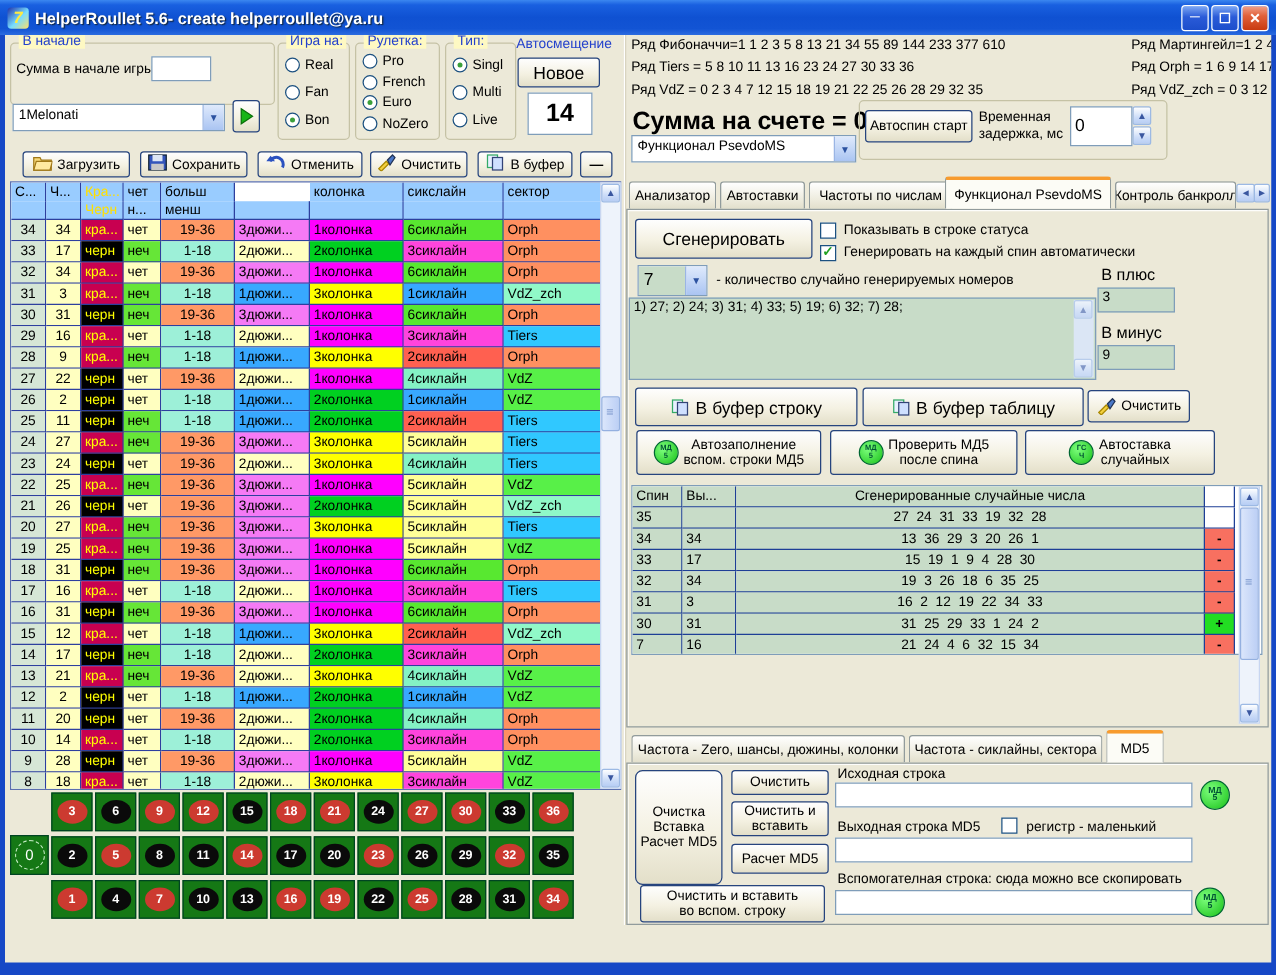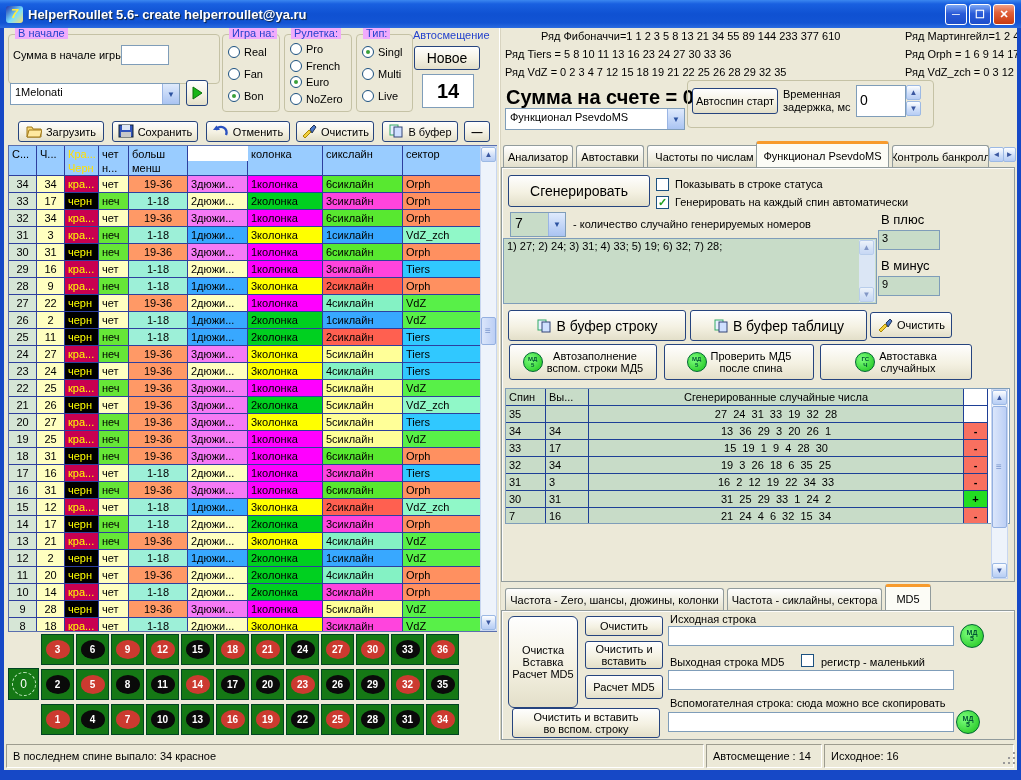--- a/index.html
+++ b/index.html
@@ -14,21 +14,21 @@
 #title-text { color:#fff; font-weight:bold; font-size:13px; text-shadow:1px 1px 1px #123; white-space:nowrap; }
 #title-buttons { margin-left:auto; display:flex; gap:2px; }
 .tbtn { width:22px; height:21px; border:1px solid #fff; border-radius:3px; color:#fff; font-size:11px;
   font-weight:bold; display:flex; align-items:center; justify-content:center;
   background:linear-gradient(180deg,#7da8f4,#2a5bd8 45%,#1c4ecb); }
 .tbtn.close { background:linear-gradient(180deg,#f0a088,#e1613a 40%,#c83a10); }
 #client { position:absolute; left:4px; top:28px; width:1013px; height:742px; background:#ece9d8; overflow:hidden; }
 #rightpane-border { position:absolute; left:495px; top:0; width:2px; height:712px; background:#d8d4c0; border-left:1px solid #fff; }
 
 .grp { position:absolute; border:1px solid #c5c2a5; border-radius:4px; }
-.grp-label { position:absolute; top:-8px; left:6px; background:#f0abfc; color:#2442cc; font-size:11px; padding:0 3px; white-space:nowrap; }
+.grp-label { position:absolute; top:-8px; left:6px; background:#fef9c3; color:#2442cc; font-size:11px; padding:0 3px; white-space:nowrap; }
 .bluelab { color:#2442cc; font-size:11px; white-space:nowrap; }
 .lab { font-size:11px; color:#000; white-space:nowrap; }
 
 .btn { position:absolute; border:1px solid #26447e; border-radius:3px; background:linear-gradient(180deg,#fefefe,#f4f1e2 55%,#e3dfc9);
   font-size:11px; color:#000; display:flex; align-items:center; justify-content:center; gap:4px; white-space:nowrap; overflow:hidden; }
 .btn.big { font-size:14px; }
 
 .field { position:absolute; border:1px solid #7f9db9; background:#fff; font-size:11px; padding:1px 3px; overflow:hidden; white-space:nowrap; }
 .green { background:#c8dcc8 !important; }
 .combo { position:absolute; border:1px solid #7f9db9; background:#fff; display:flex; overflow:hidden; }
@@ -649,21 +649,21 @@
         </div>
         <div class="bcell" style="left: 387px; top: 72px;">
           <span class="oval black">31</span>
         </div>
         <div class="bcell" style="left: 422px; top: 72px;">
           <span class="oval red">34</span>
         </div>
       </div>
 
     <div id="series-left" class="abs" style="left:501px;top:2px;">
-        <div class="lab" style="position: static; height: 18px; margin-left: 36px;">Ряд Фибоначчи=1 1 2 3 5 8 13 21 34 55 89 144 233 377 610</div>
+        <div class="lab" style="position: static; height: 18px;">Ряд Фибоначчи=1 1 2 3 5 8 13 21 34 55 89 144 233 377 610</div>
         <div class="lab" style="position: static; height: 18px;">Ряд Tiers = 5 8 10 11 13 16 23 24 27 30 33 36</div>
         <div class="lab" style="position: static; height: 18px;">Ряд VdZ = 0 2 3 4 7 12 15 18 19 21 22 25 26 28 29 32 35</div>
       </div>
     <div id="series-right" class="abs" style="left:901px;top:2px;">
         <div class="lab" style="position: static; height: 18px;">Ряд Мартингейл=1 2 4 8 16 32 64 128 2</div>
         <div class="lab" style="position: static; height: 18px;">Ряд Orph = 1 6 9 14 17 20 31 34</div>
         <div class="lab" style="position: static; height: 18px;">Ряд VdZ_zch = 0 3 12 15 26 32 35</div>
       </div>
 
     <div class="lab abs" style="left:502px;top:58px;font-size:20px;font-weight:bold;">Сумма на счете = 0</div>
@@ -846,26 +846,20 @@
 
     <span class="lab abs" style="left:666px;top:628px;">Выходная строка MD5</span>
     <span class="cb" style="left:797px;top:626px;" id="cb-case"></span>
     <span class="lab abs" style="left:817px;top:628px;">регистр  - маленький</span>
     <input class="field" style="left: 664px; top: 642px; width: 286px; height: 20px;" value="">
 
     <span class="lab abs" style="left:666px;top:669px;">Вспомогателная строка: сюда можно все скопировать</span>
     <input class="field" style="left: 664px; top: 684px; width: 286px; height: 20px;" value="">
     <span class="md5circ abs" style="left:952px;top:682px;width:24px;height:24px;font-size:7px;">МД<br>5</span>
 
-    <div id="statusbar">
-      <div class="spanel" style="left:2px;width:698px;">В последнем спине выпало: 34 красное</div>
-      <div class="spanel" style="left:702px;width:116px;">Автосмещение : 14</div>
-      <div class="spanel" style="left:820px;width:190px;">Исходное: 16</div>
-      <div id="grip"></div>
-    </div>
   <div class="sbv" style="left: 476px; top: 118px; height: 485px;">
         <div class="sb-btn" style="top: 0px;">▲</div>
         <div class="sb-thumb" style="top: 170px; height: 28px;"></div>
         <div class="sb-btn" style="top: 468px;">▼</div>
       </div>
       <div class="sbv" style="left: 987px; top: 361px; height: 190px;">
         <div class="sb-btn" style="top: 0px;">▲</div>
         <div class="sb-thumb" style="top: 16px; height: 122px;"></div>
         <div class="sb-btn" style="top: 173px;">▼</div>
       </div>

